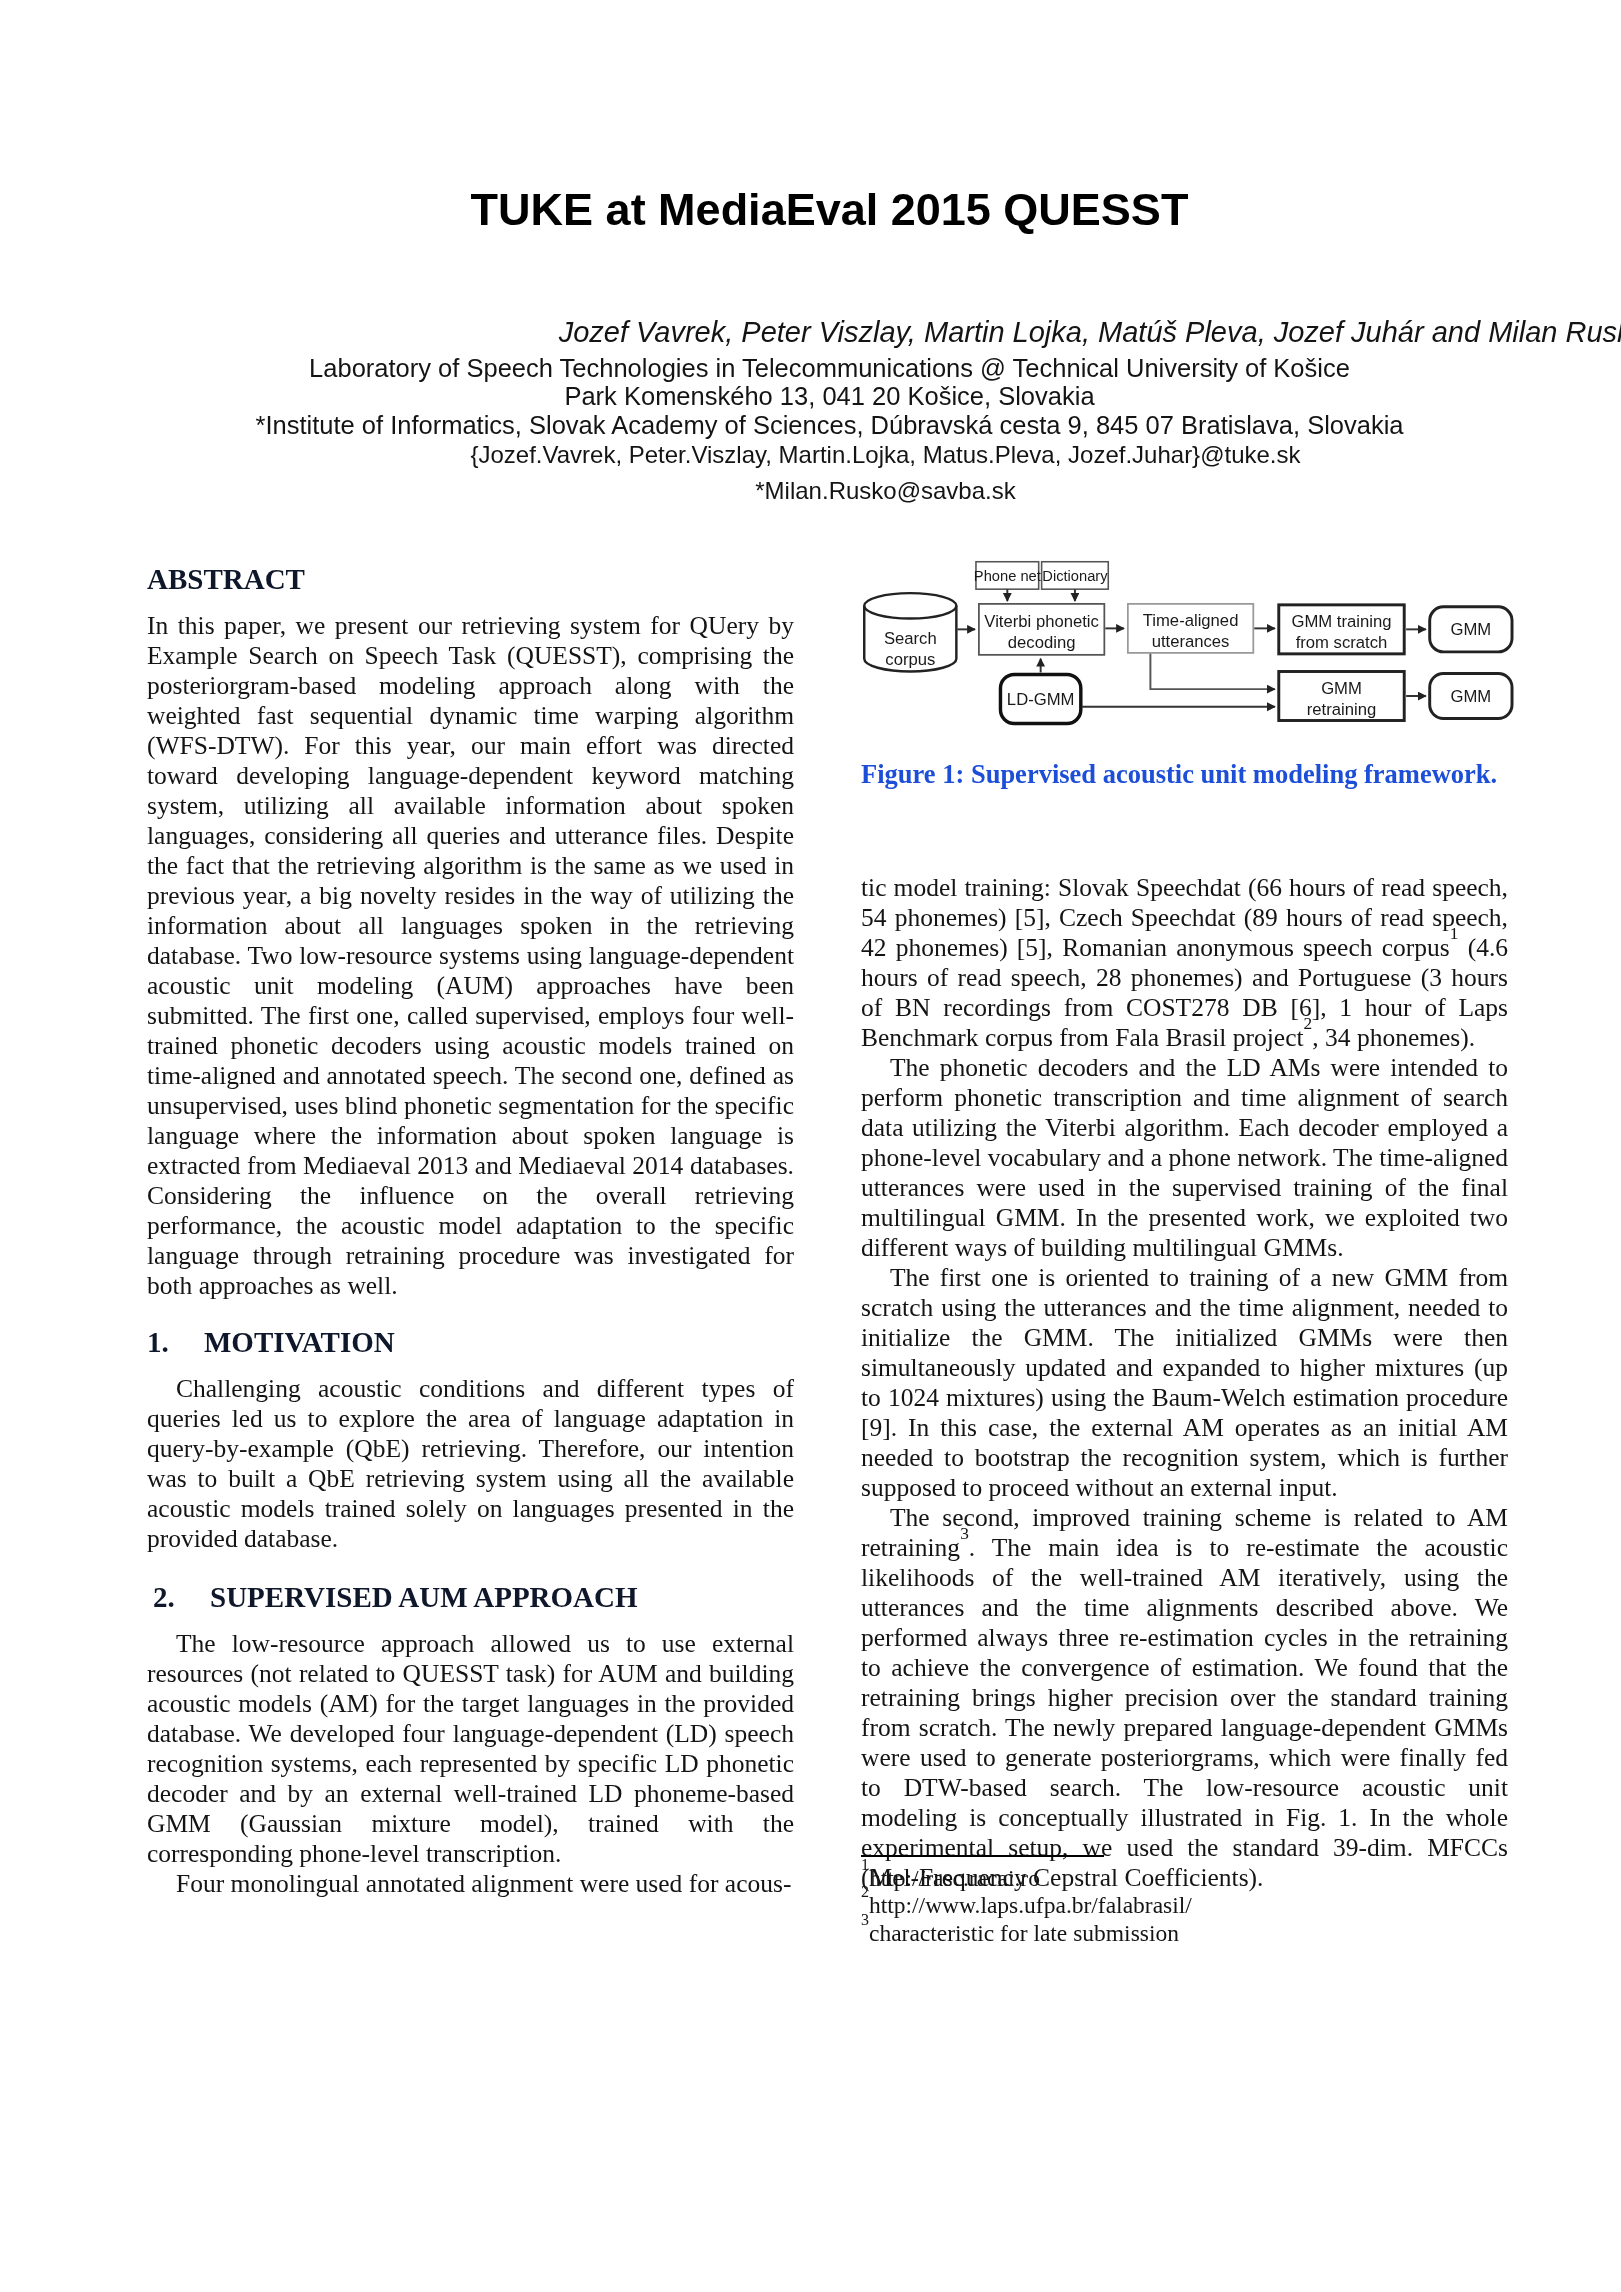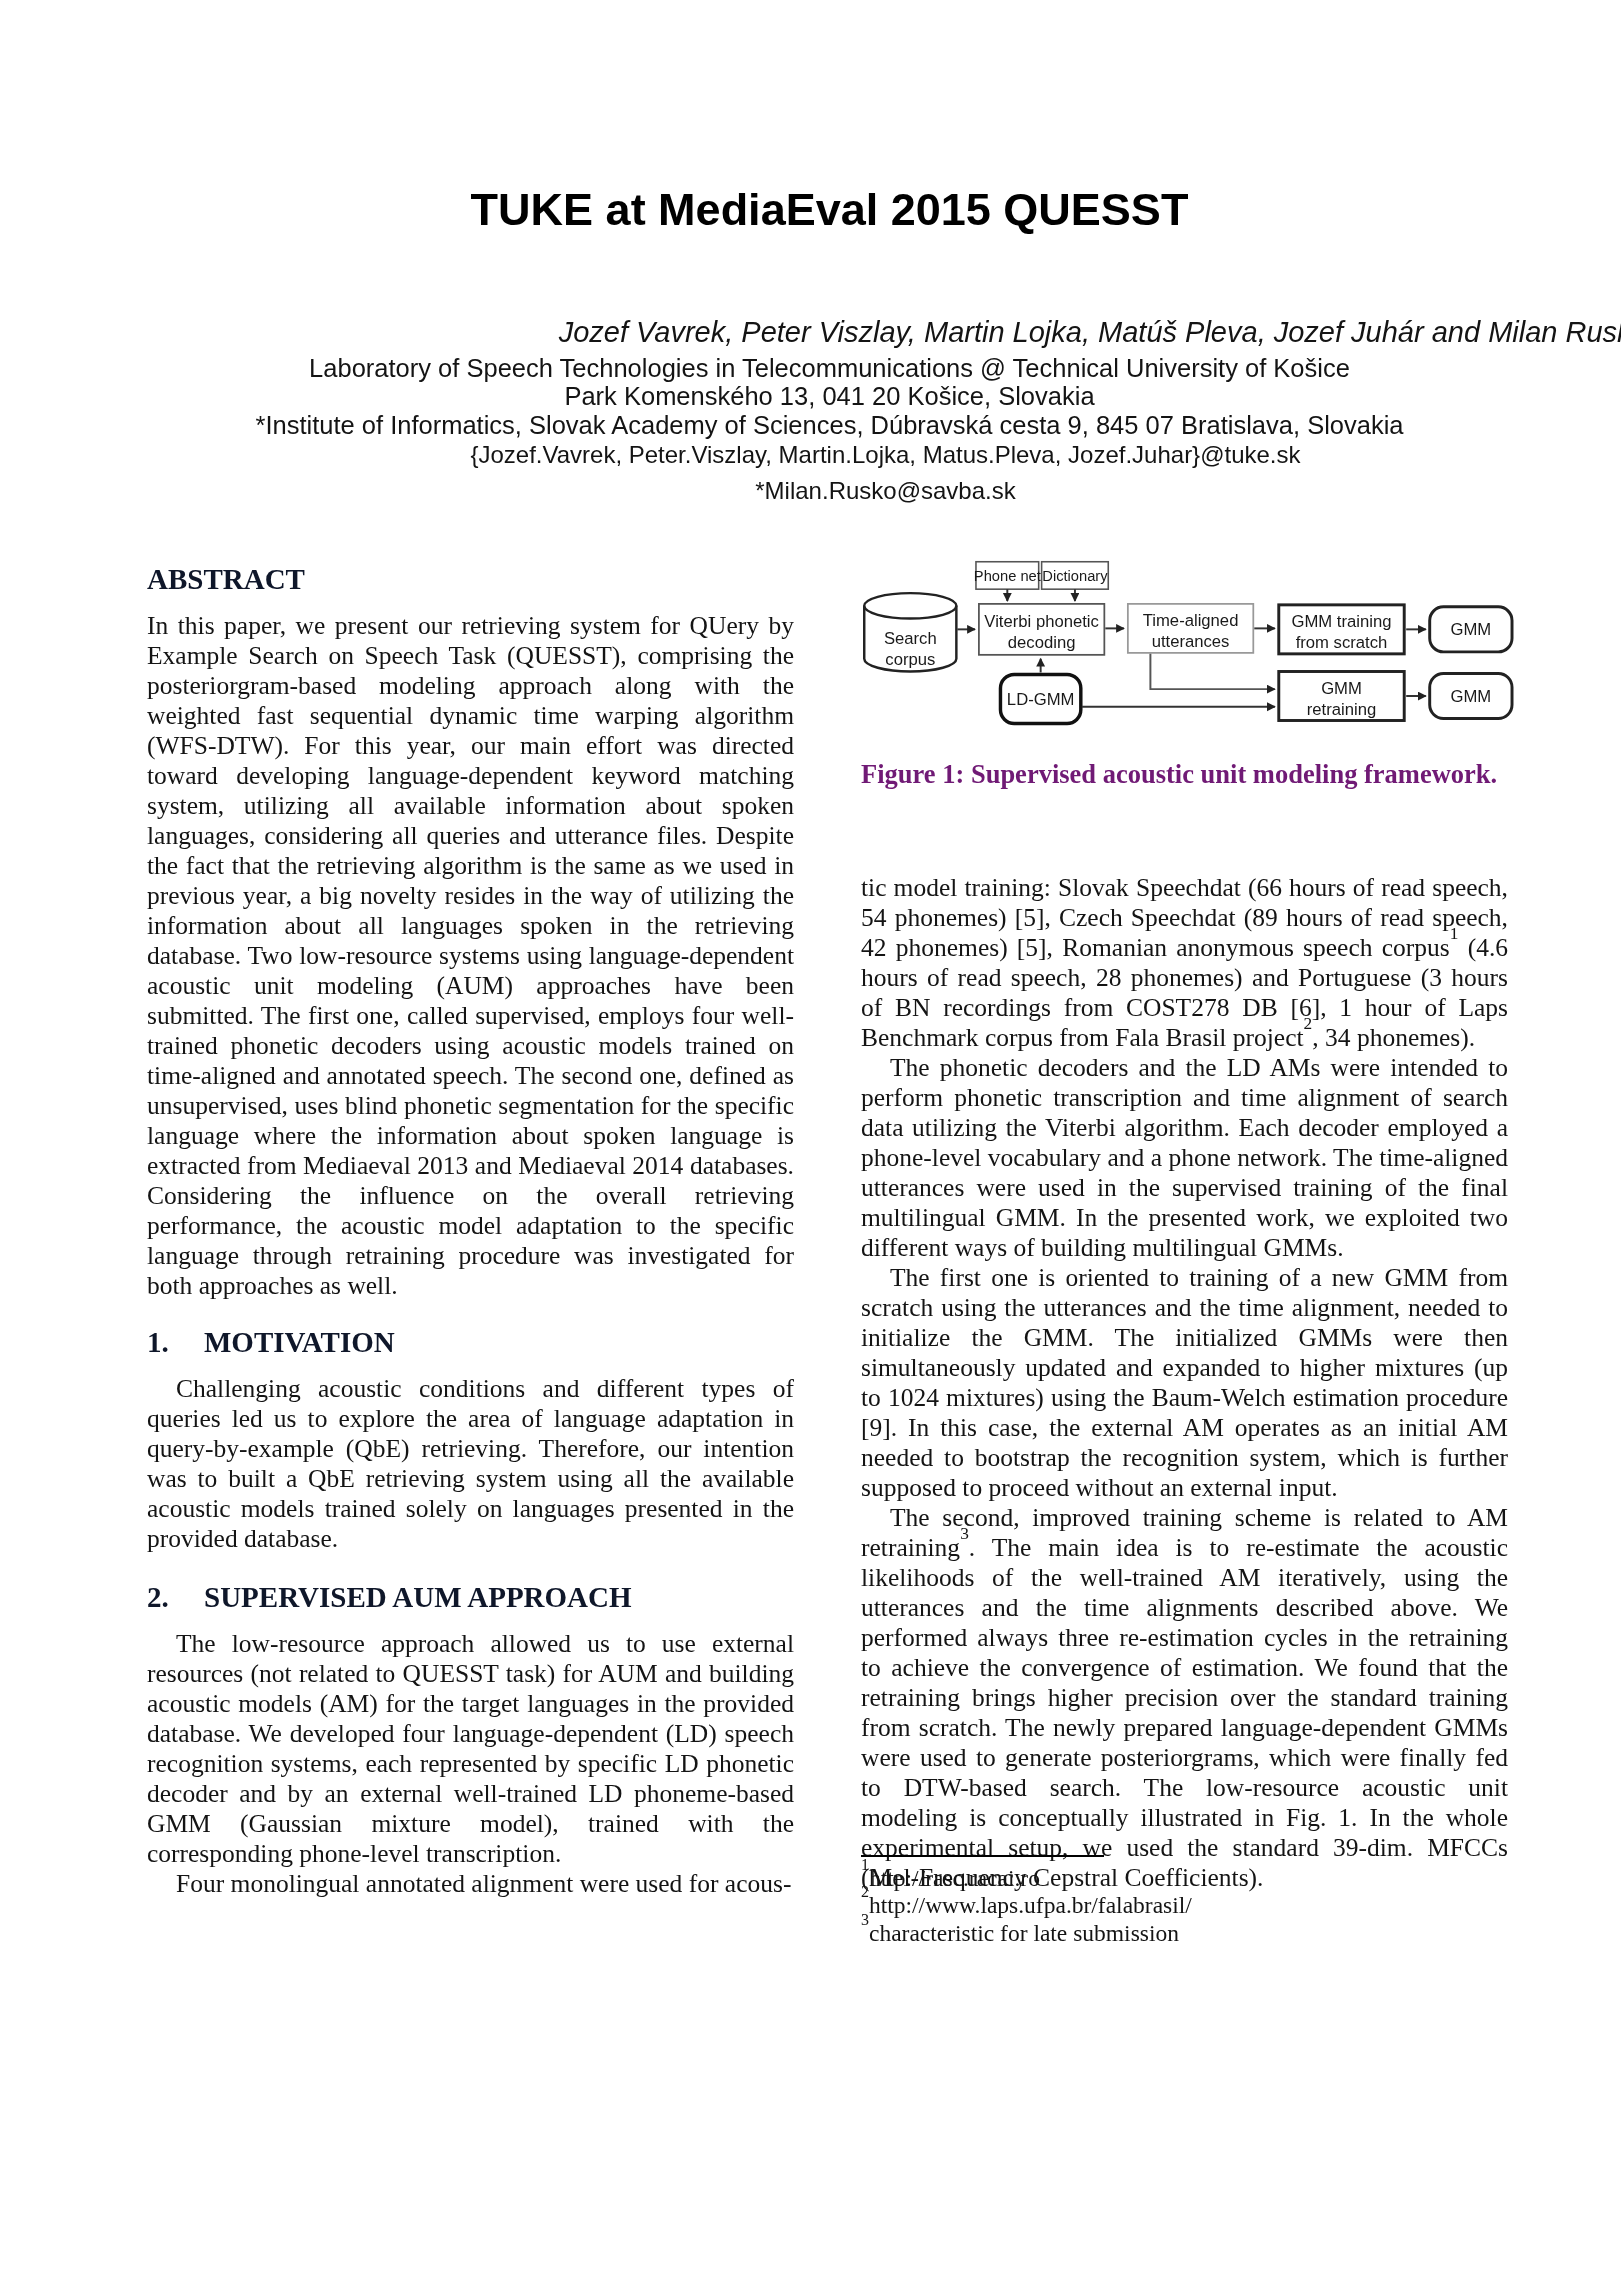--- a/index.html
+++ b/index.html
@@ -15,28 +15,28 @@
   .affil1{top:354px;} .affil2{top:382px;} .affil3{top:411px;}
   .email{position:absolute;left:12px;width:100%;text-align:center;
          font-family:"Liberation Sans",sans-serif;font-size:24px;margin-left:44px;}
   .email1{top:441px;} .email2{top:477px;}
   
   .col{position:absolute;width:647px;font-size:25.5px;line-height:30px;text-align:justify;}
   .col-left{left:147px;top:564px;}
   .sec-h{font-weight:bold;font-size:29px;line-height:31px;margin:0 0 15.7px 0;text-align:left;color:#0f172a;}
   .sec-h .sec-num{display:inline-block;width:57px;}
   .h-mot{margin-top:26.5px;}
-  .h-sup{margin-top:28px;}
+  .h-sup{margin-top:28px;margin-left:6px;}
   p{margin:0;}
   .indent{text-indent:29px;}
   sup{font-size:0.68em;line-height:0;position:relative;top:-0.45em;}
   
   .figure-box{position:absolute;left:861px;top:549px;width:667px;height:196px;}
   .fig-caption{position:absolute;left:861px;top:758px;width:647px;
-               font-weight:bold;font-size:26.5px;line-height:33px;text-align:justify;color:#701a75;}
+               font-weight:bold;font-size:26.5px;line-height:33px;text-align:justify;color:#1d4ed8;}
   .right-text{position:absolute;left:861px;top:873px;width:647px;
               font-size:25.5px;line-height:30px;text-align:justify;}
   svg text{font-family:"Liberation Sans",sans-serif;fill:#1a1a1a;}
   
   .footnotes{position:absolute;left:861px;top:1855px;width:647px;font-size:23.5px;line-height:27.4px;text-align:left;}
   .footnote-rule{width:243px;border-top:2px solid #000;margin-bottom:7.8px;}
   .copyright{position:absolute;left:147px;top:1947px;width:647px;font-size:22px;line-height:26px;text-align:left;}
   .it{font-style:italic;}
 </style>
 </head>

